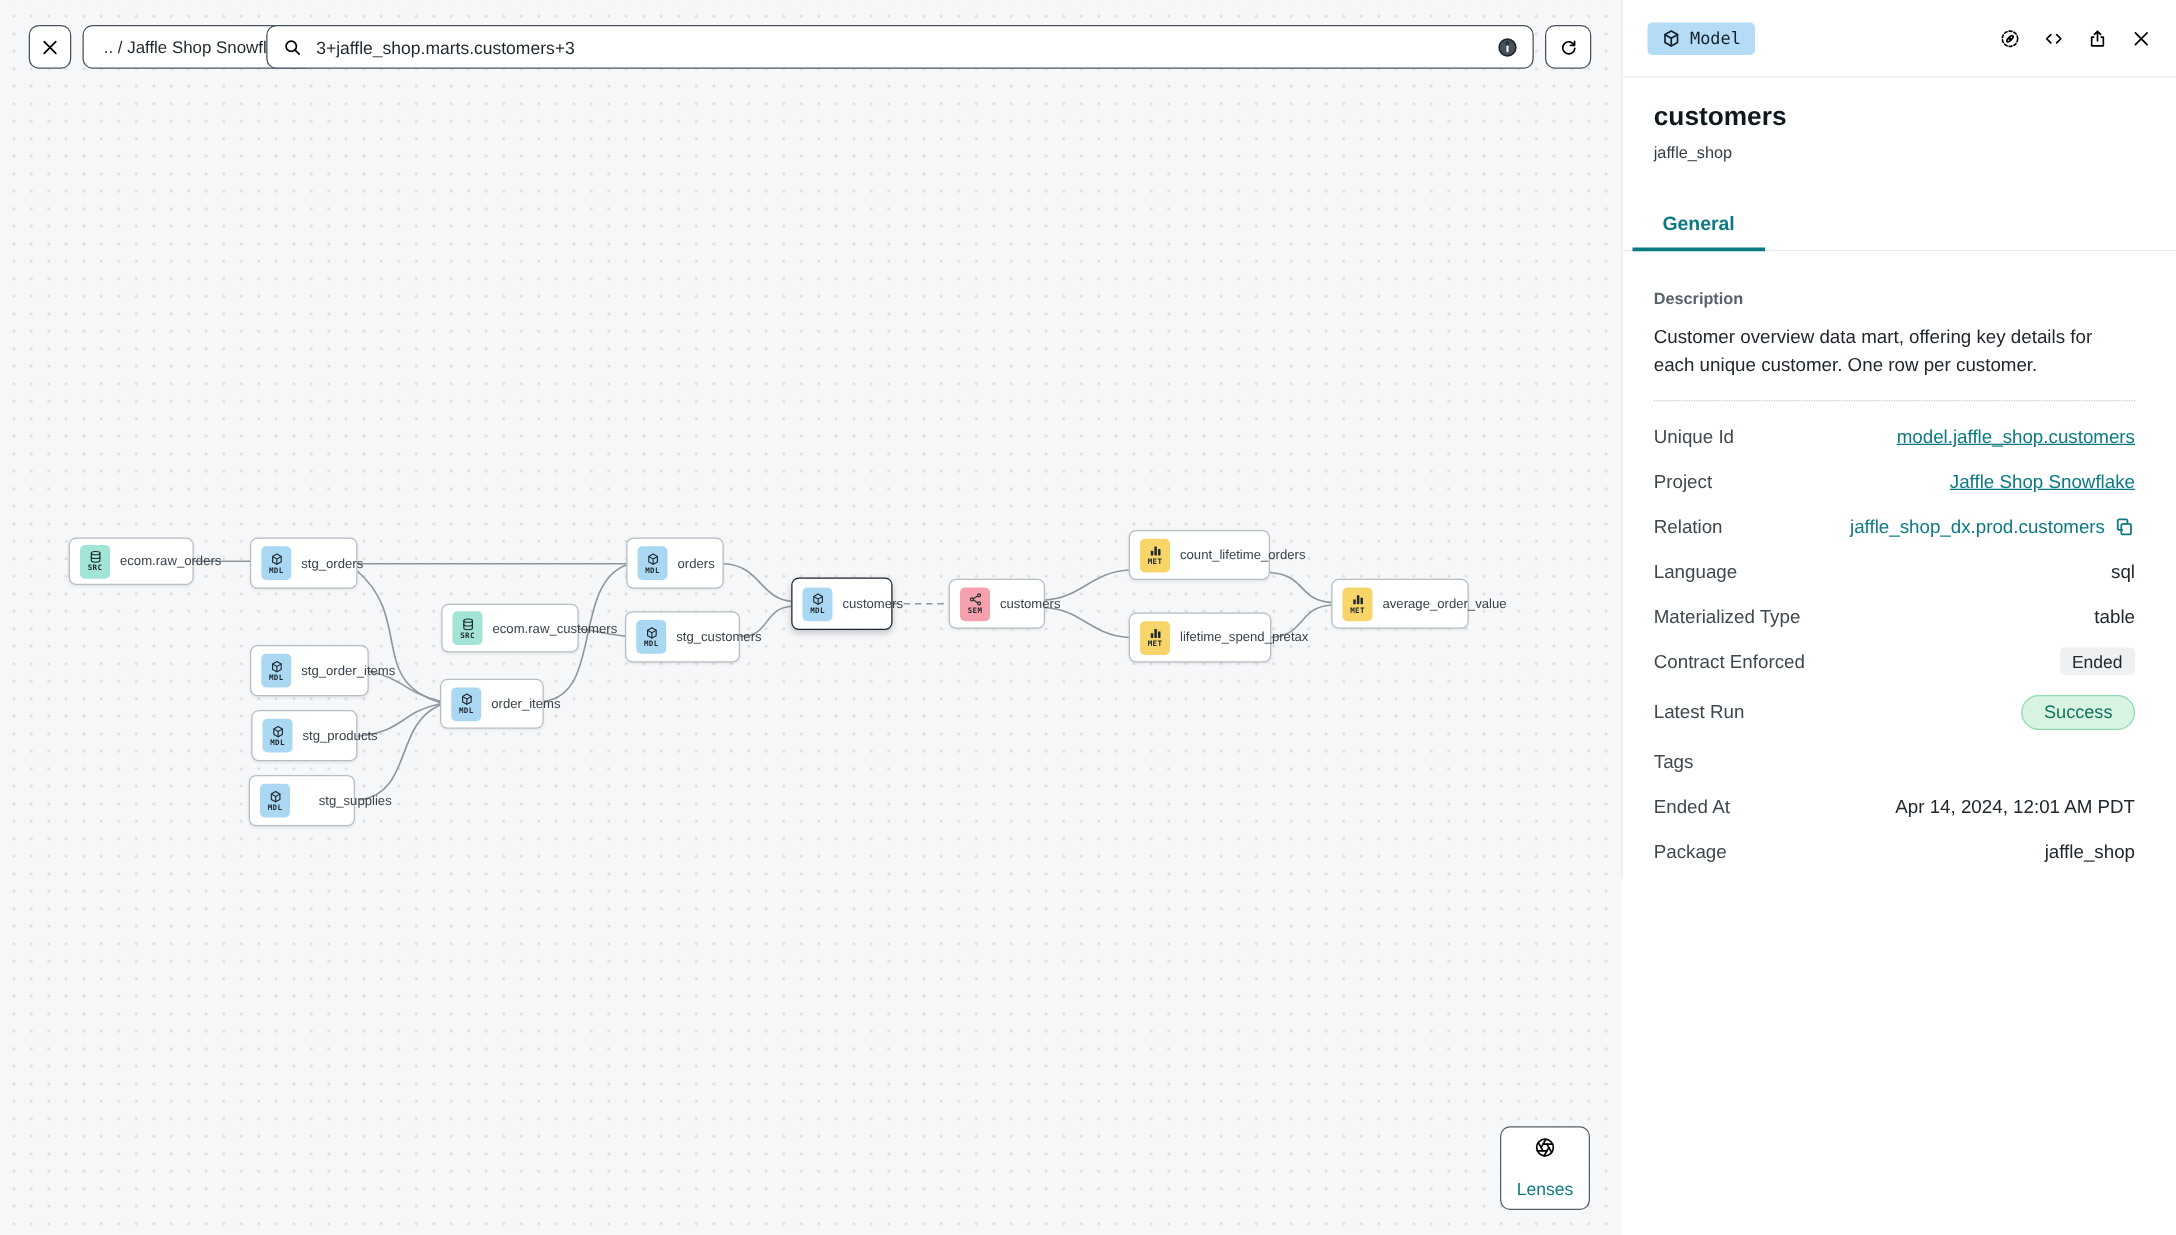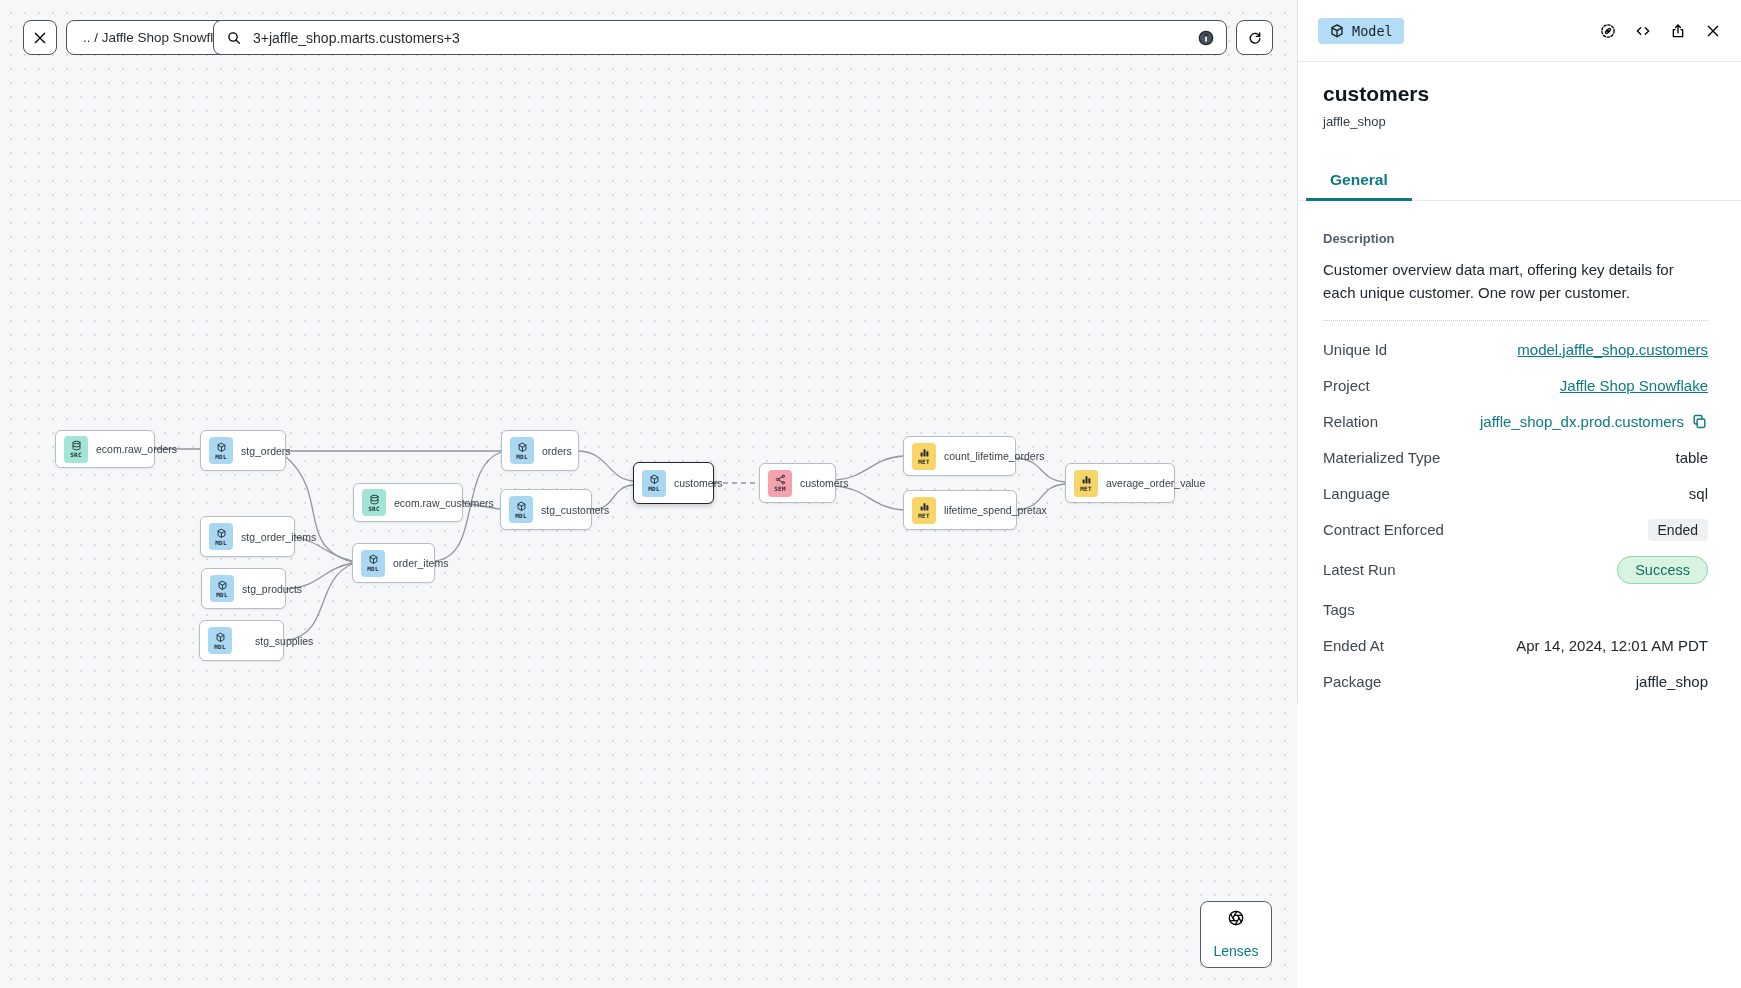--- a/index.html
+++ b/index.html
@@ -241,21 +241,21 @@
                 <circle cx="5.5" cy="12" r="2.6"></circle>
                 <circle cx="18" cy="5" r="2.6"></circle>
                 <circle cx="18" cy="19" r="2.6"></circle>
                 <path d="M8 10.8L15.5 6.3M8 13.2l7.5 4.5"></path>
               </svg>
             </span>
             <span class="btype">SEM</span>
           </span>
           <span class="nlabel">customers</span>
         </div>
-        <div class="gnode" style="left: 903px; top: 436px; width: 113px; height: 40px;">
+        <div class="gnode" style="left: 903px; top: 424px; width: 113px; height: 40px;">
           <span class="nbadge met">
             <span style="width: 11px; height: 11px; display: block; color: rgb(32, 40, 47);">
               <svg viewBox="0 0 24 24" style="width:100%;height:100%;display:block;fill:#20282f">
                 <rect x="3.5" y="12" width="4.4" height="8.5" rx="0.8"></rect>
                 <rect x="9.8" y="5" width="4.4" height="15.5" rx="0.8"></rect>
                 <rect x="16.1" y="9" width="4.4" height="11.5" rx="0.8"></rect>
               </svg>
             </span>
             <span class="btype">MET</span>
           </span>
@@ -405,26 +405,26 @@
               <span>jaffle_shop_dx.prod.customers</span>
               <span class="copy-ic">
                 <svg viewBox="0 0 24 24" stroke-width="1.7" style="width:100%;height:100%;display:block;fill:none;stroke:currentColor;stroke-width:2;stroke-linecap:round;stroke-linejoin:round">
                   <rect x="8.5" y="8.5" width="11" height="12" rx="2"></rect>
                   <path d="M15.5 8.5v-3a2 2 0 0 0-2-2h-7a2 2 0 0 0-2 2v8a2 2 0 0 0 2 2h3"></path>
                 </svg>
               </span>
             </span>
           </div>
           <div class="frow">
+            <span class="flabel">Language</span>
+            <span class="fvalue">sql</span>
+          </div>
+          <div class="frow">
             <span class="flabel">Materialized Type</span>
             <span class="fvalue">table</span>
-          </div>
-          <div class="frow">
-            <span class="flabel">Language</span>
-            <span class="fvalue">sql</span>
           </div>
           <div class="frow">
             <span class="flabel">Contract Enforced</span>
             <span class="fvalue"><span class="chip">Ended</span></span>
           </div>
           <div class="frow tall">
             <span class="flabel">Latest Run</span>
             <span class="fvalue"><span class="pill-success">Success</span></span>
           </div>
           <div class="frow">

